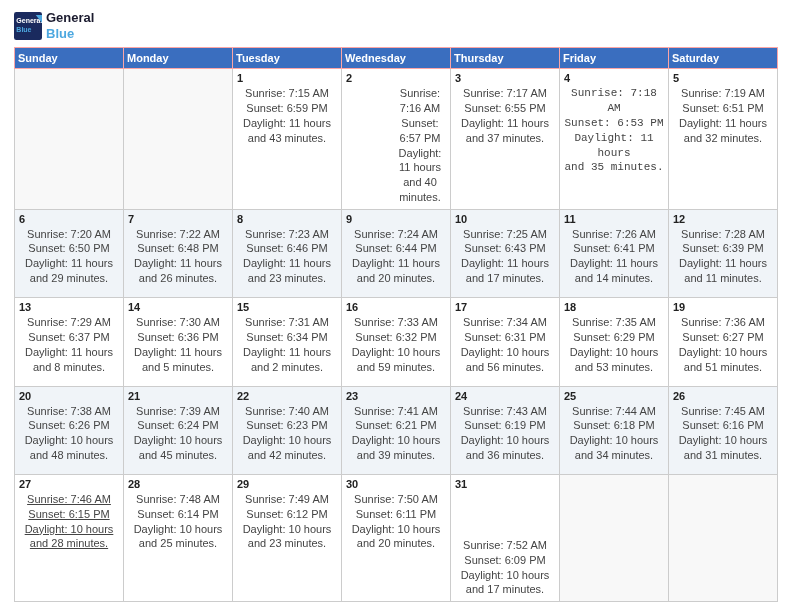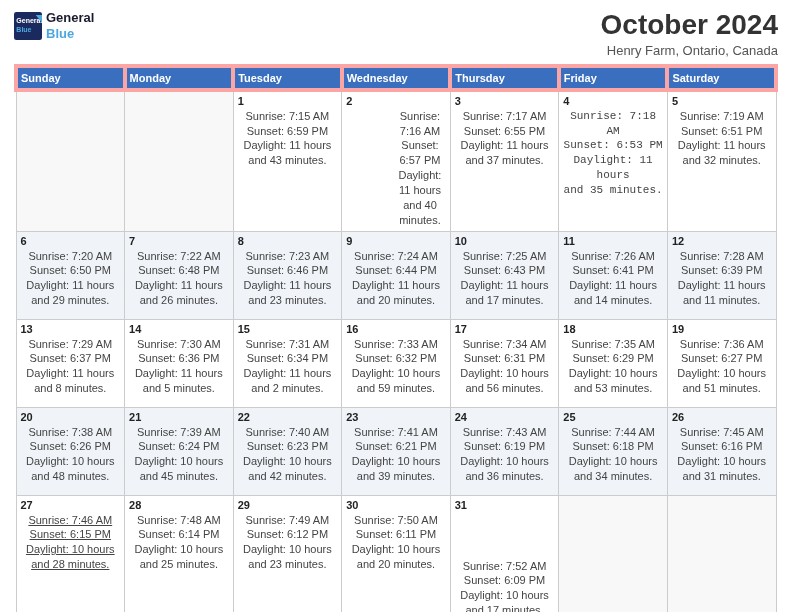--- a/index.html
+++ b/index.html
@@ -59,21 +59,21 @@
       width: 100%;
       table-layout: fixed;
     }
     .calendar th {
       background: #3a6ebf;
       color: #fff;
       font-size: 11px;
       font-weight: bold;
       padding: 4px 3px;
       text-align: left;
-      border: 4px solid #fca5a5;
+      border: 1px solid #fca5a5;
     }
     .calendar td {
       vertical-align: top;
       border: 1px solid #ccc;
       padding: 3px 4px;
       font-size: 9px;
       color: #333;
       background: #fff;
       height: 88px;
     }
@@ -105,24 +105,20 @@
       <svg class="logo-icon" viewBox="0 0 36 36">
         <rect x="0" y="0" width="36" height="36" rx="3" fill="#1a2a5e"></rect>
         <text x="3" y="14" font-size="9" fill="white" font-family="Arial" font-weight="bold">General</text>
         <text x="3" y="26" font-size="9" fill="#4da8e0" font-family="Arial" font-weight="bold">Blue</text>
         <polygon points="28,4 36,4 36,14" fill="#4da8e0"></polygon>
       </svg>
       <div class="logo-text">
         <div>General</div>
         <div style="color:#4da8e0;">Blue</div>
       </div>
-    </div>
-    <div class="title-block">
-      <div class="month-title">October 2024</div>
-      <div class="location-title">Henry Farm, Ontario, Canada</div>
     </div>
   </div>
 
   <table class="calendar">
     <thead>
       <tr>
         <th>Sunday</th>
         <th>Monday</th>
         <th>Tuesday</th>
         <th>Wednesday</th>

